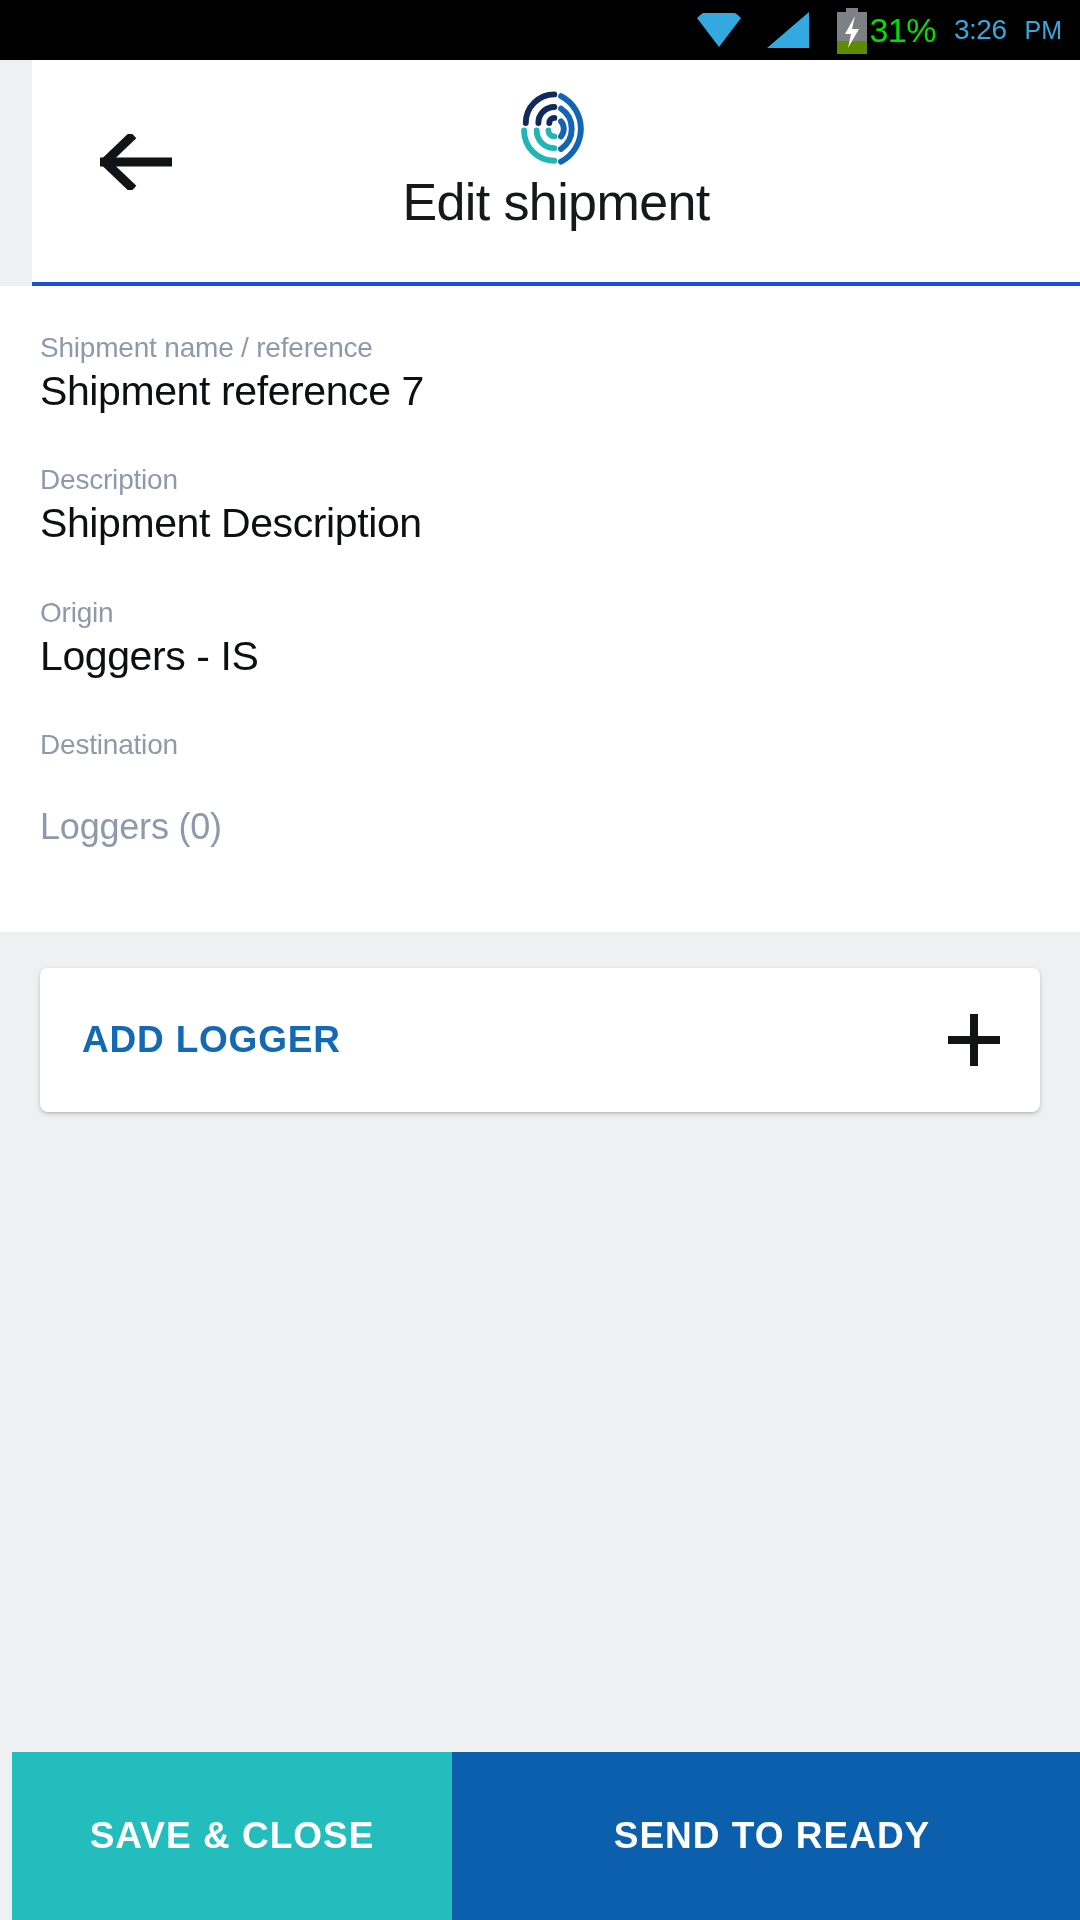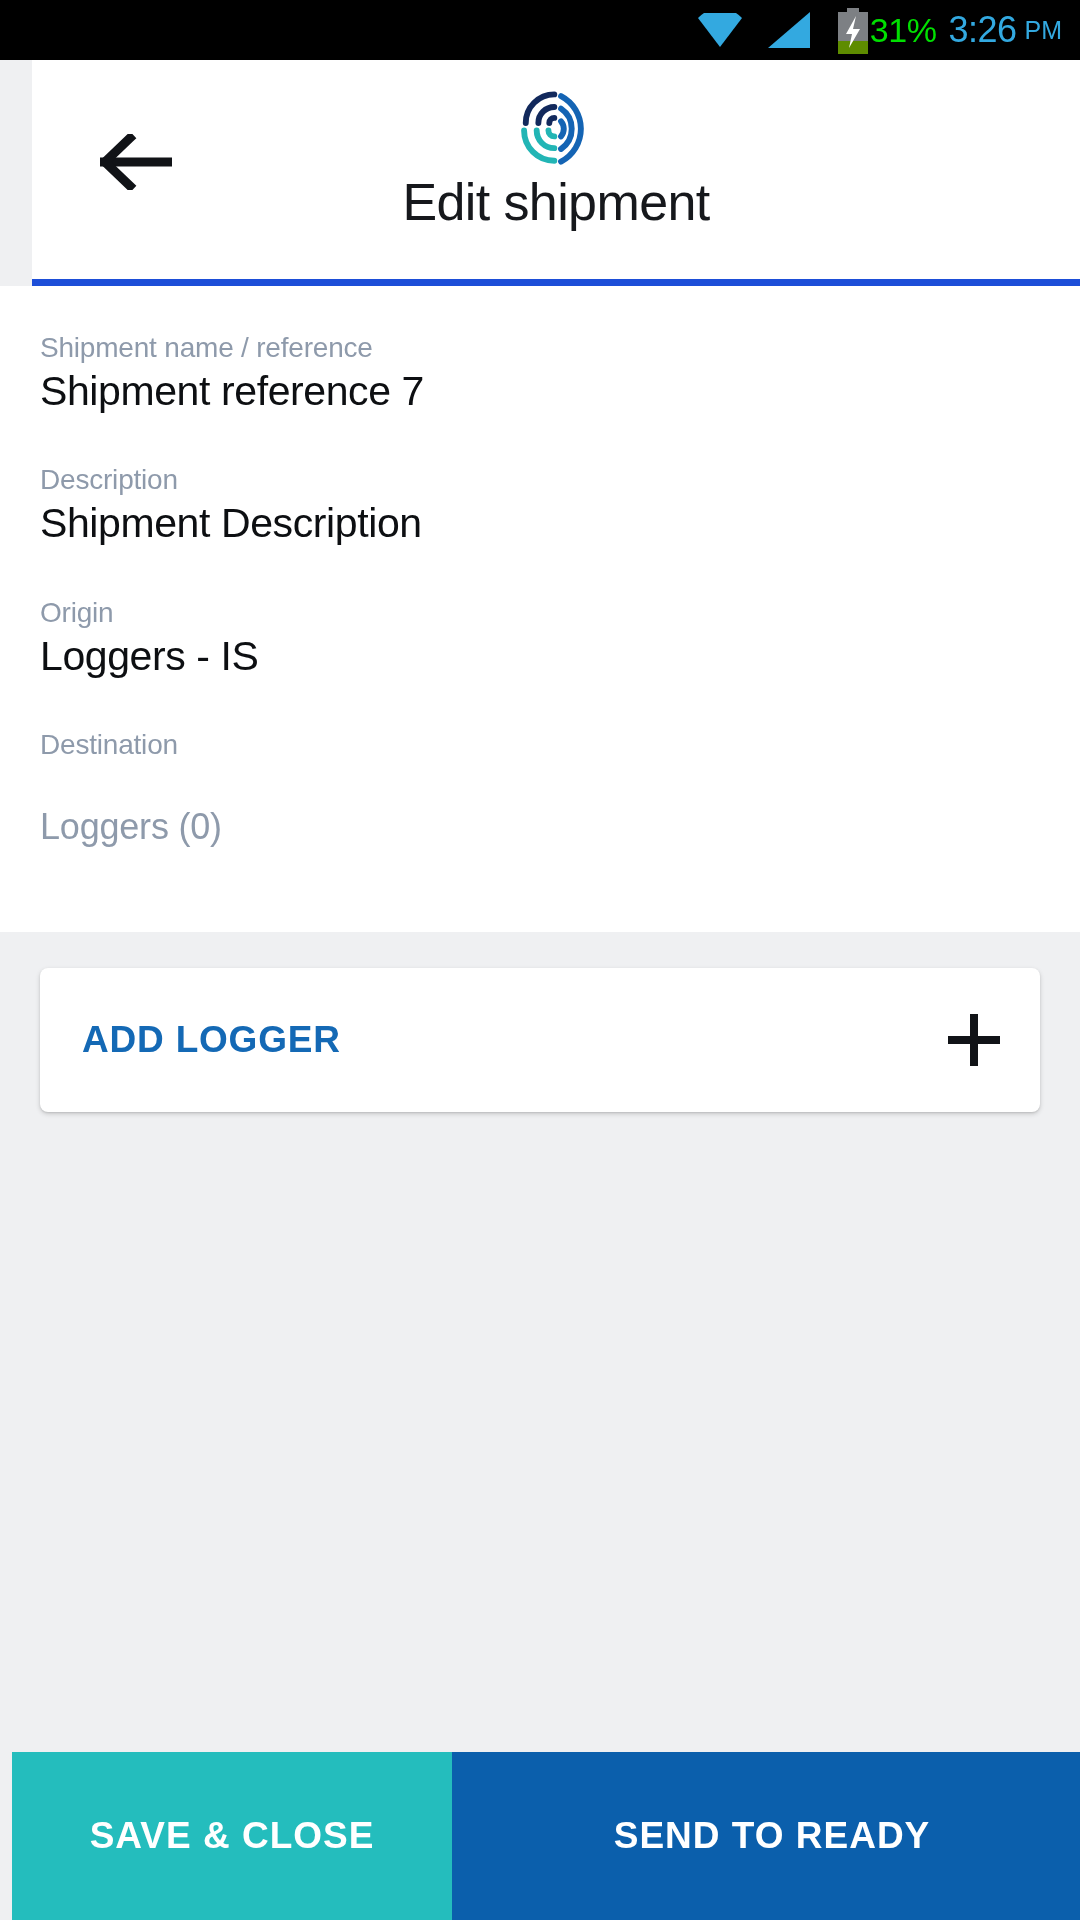--- a/index.html
+++ b/index.html
@@ -22,30 +22,30 @@
   .sb-icons { display:flex; align-items:center; gap:26px; }
   .wifi-ico { width:44px; height:34px; position:relative; }
   .wifi-ico svg { display:block; }
   .sig-ico  { width:42px; height:36px; }
   .batt-ico { width:34px; height:44px; position:relative; }
   .sb-batt-pct {
     color:#00e000; font-size:34px; letter-spacing:-0.5px;
     font-family:"Liberation Sans", sans-serif;
   }
   .sb-time {
-    color:#33a9e0; font-size:36px; margin-left:12px; letter-spacing:-0.5px;
-  }
-  .sb-ampm { color:#33a9e0; font-size:25px; margin-left:8px; }
+    color:#33a9e0; font-size:28px; margin-left:18px; letter-spacing:-0.5px;
+  }
+  .sb-ampm { color:#33a9e0; font-size:25px; margin-left:18px; }
 
   
   .header {
     background:#ffffff;
     height:226px;
     position:relative;
-    border-bottom:7px solid #1d4ed8;
+    border-bottom:4px solid #1d4ed8;
     margin-left:32px;
   }
   .back-btn {
     position:absolute; left:62px; top:72px;
     width:84px; height:64px;
     display:flex; align-items:center; justify-content:center;
   }
   .logo {
     position:absolute; left:50%; top:26px;
     transform:translateX(-50%);

